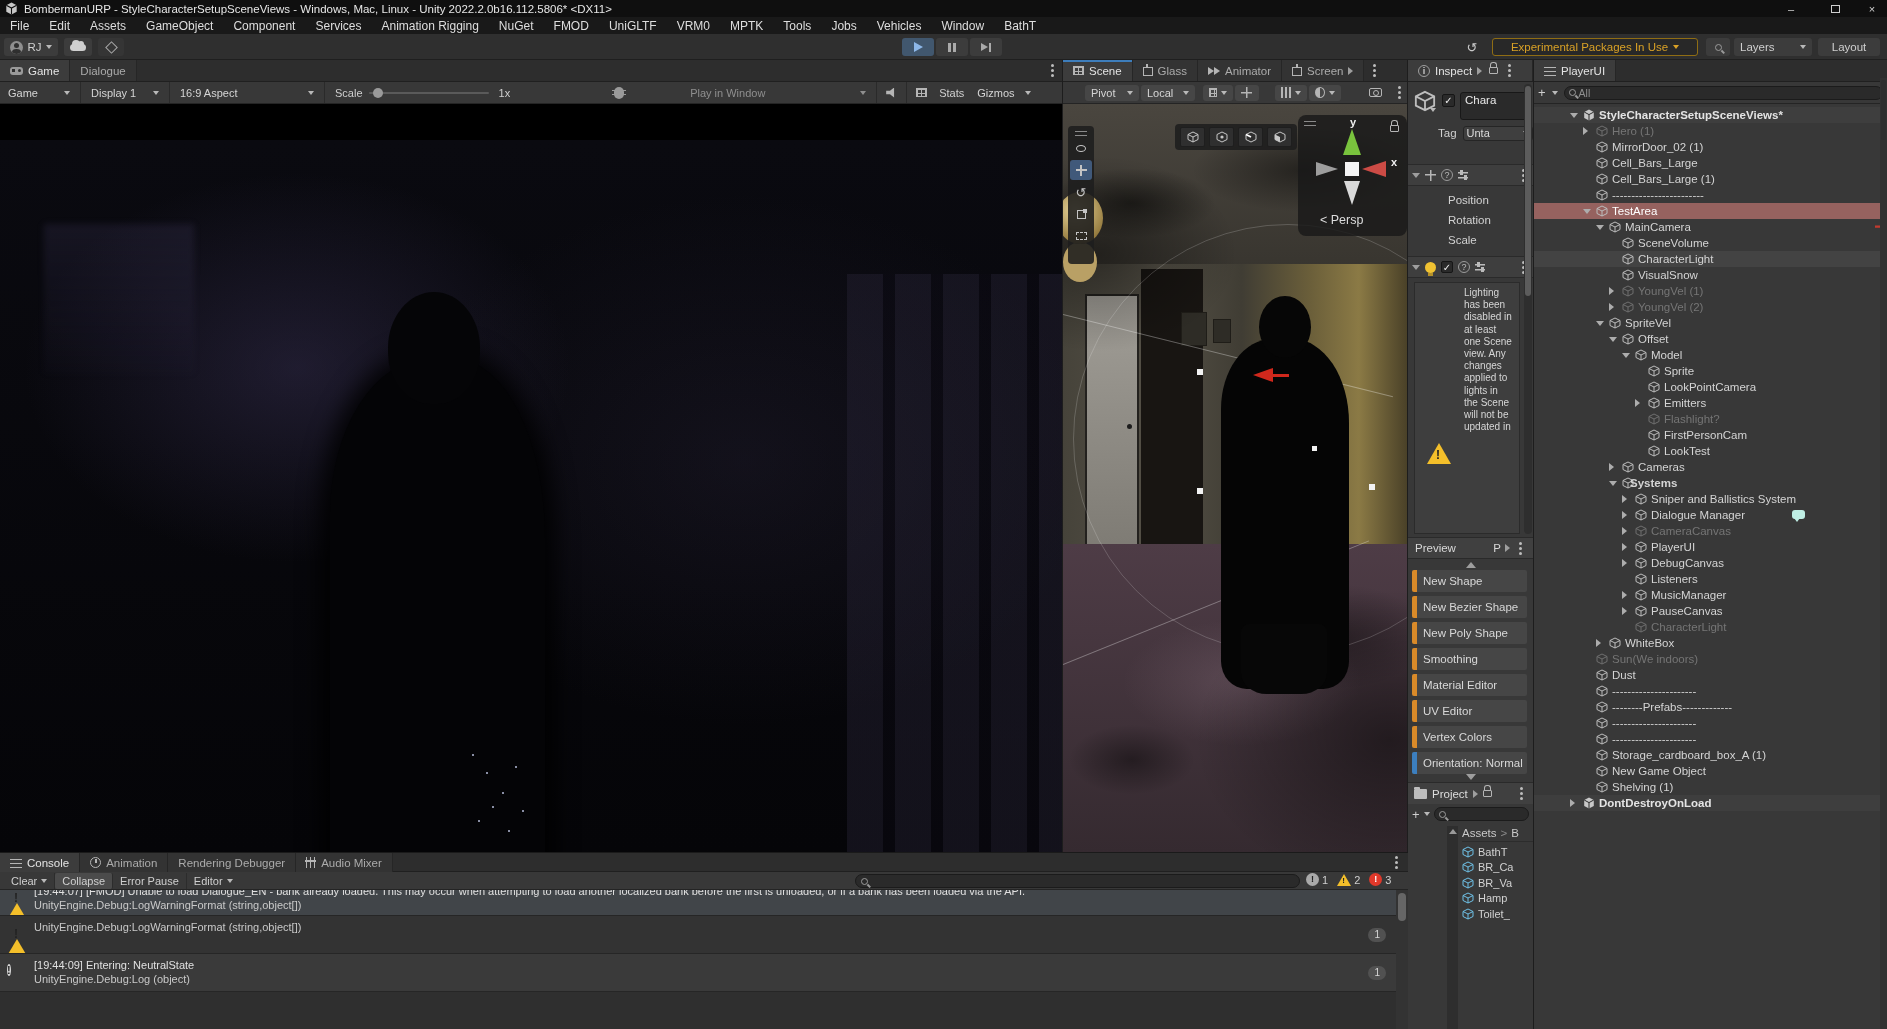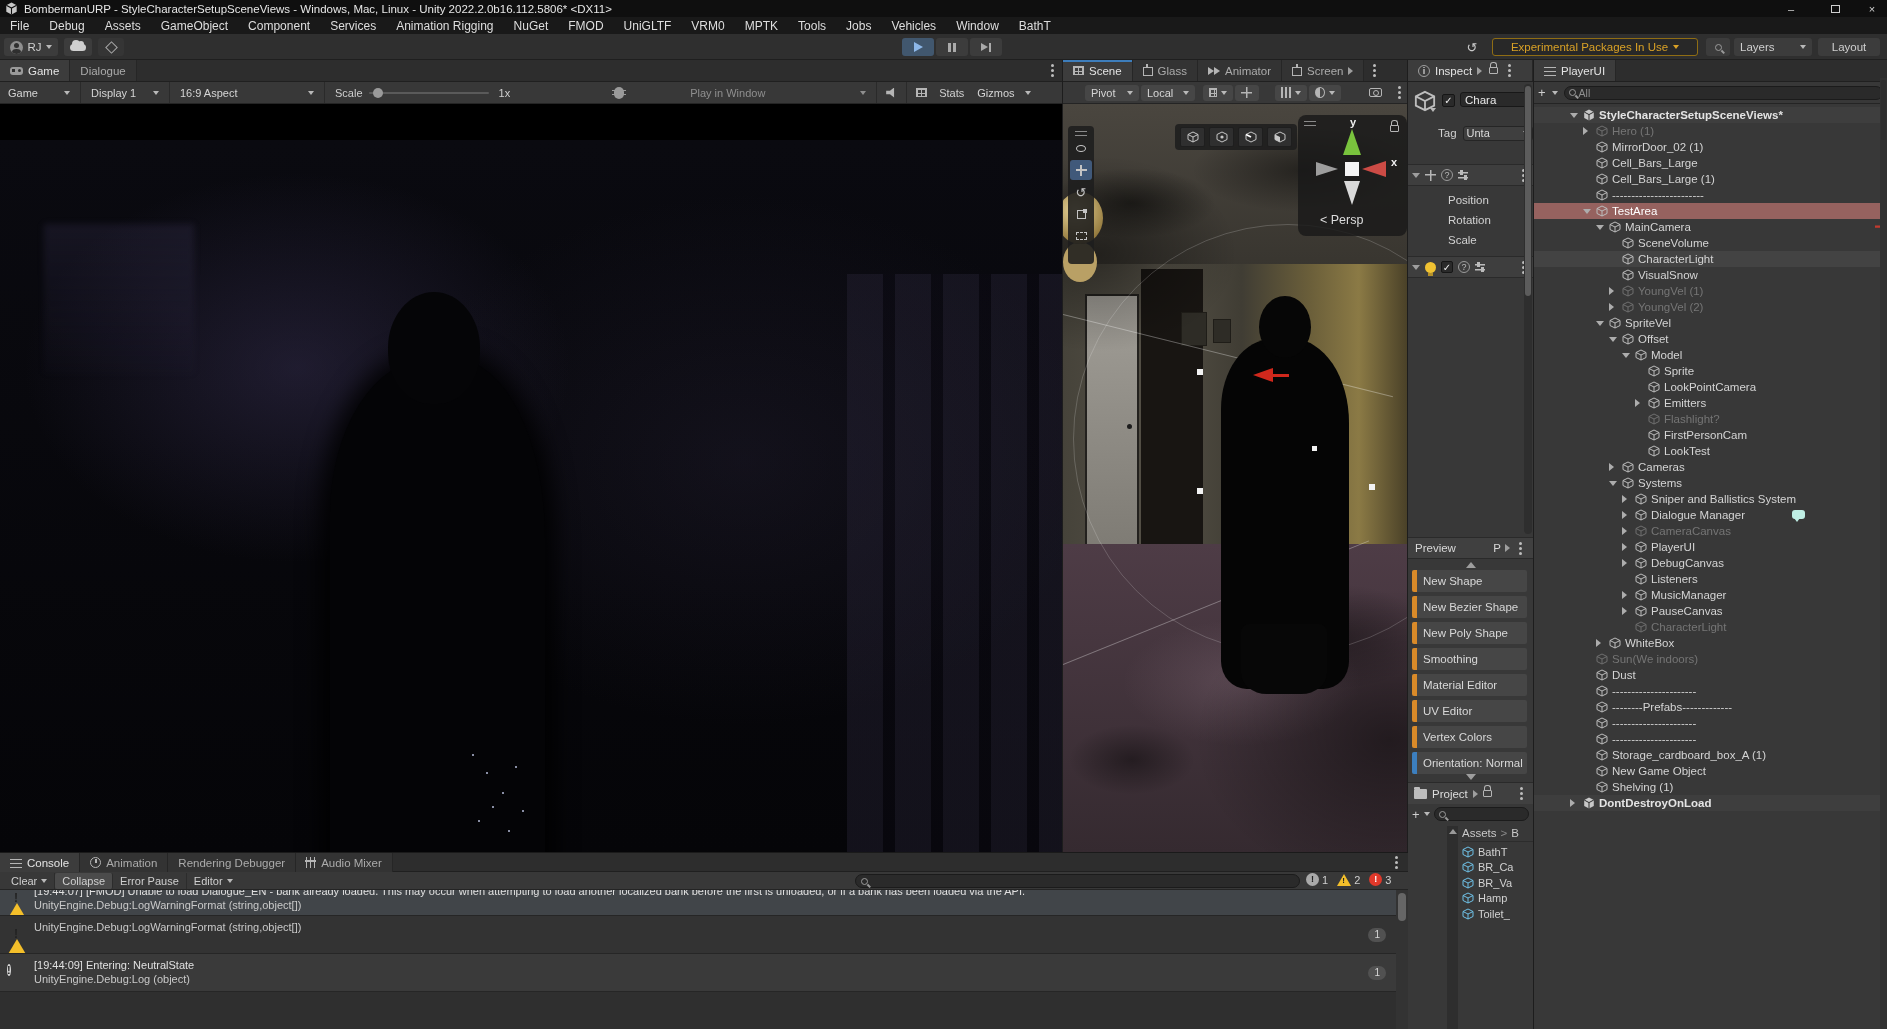--- a/index.html
+++ b/index.html
@@ -117,21 +117,21 @@
   .fold { width:0; height:0; border-left:4px solid transparent; border-right:4px solid transparent; border-top:5px solid #9e9e9e; }
   .nav-row { display:flex; align-items:center; height:15.6px; padding-left:10px; color:#c2c2c2; font-size:11.5px; }
   .nav-row .cb { margin-left:auto; width:12px; height:12px; background:#2b2b2b; border:1px solid #141414; border-radius:2px; color:#e8e8e8; font-size:10px; line-height:11px; text-align:center; }
 
   
   #inspector-col { left:1408px; top:60px; width:126px; height:969px; background:#383838; border-right:1px solid #1d1d1d; }
   .icontent { position:absolute; left:0; top:22px; right:0; bottom:0; }
   .insp-head { position:absolute; left:0; top:2px; right:0; height:38px; }
   .cube-big { position:absolute; left:6px; top:6px; }
   .chk { width:13px; height:13px; background:#2a2a2a; border:1px solid #161616; border-radius:2px; color:#eee; font-size:10px; line-height:12px; text-align:center; }
-  .name-field { position:absolute; left:52px; top:8px; right:2px; height:15px; background:#2a2a2a; border:1px solid #181818; border-radius:3px; color:#e8e8e8; font-size:11.5px; padding:1px 4px; overflow:hidden; white-space:nowrap; }
+  .name-field { position:absolute; left:52px; top:8px; right:2px; height:28px; background:#2a2a2a; border:1px solid #181818; border-radius:3px; color:#e8e8e8; font-size:11.5px; padding:1px 4px; overflow:hidden; white-space:nowrap; }
   .tag-row { position:absolute; left:0; top:42px; right:0; height:18px; display:flex; align-items:center; }
   .tag-dd { margin-left:6px; flex:1; height:15px; background:#3f3f3f; border:1px solid #252525; border-radius:3px; font-size:11px; color:#dcdcdc; display:flex; align-items:center; padding:0 3px; overflow:hidden; }
   .comp-hdr { position:absolute; left:0; right:0; height:22px; background:#3e3e3e; border-top:1px solid #2a2a2a; border-bottom:1px solid #2a2a2a; display:flex; align-items:center; gap:5px; padding:0 4px; }
   .help-ico { width:12px; height:12px; border-radius:50%; border:1px solid #9a9a9a; color:#bbb; font-size:9px; line-height:11px; text-align:center; }
   .preset-ico { width:12px; height:10px; background: linear-gradient(#bbb,#bbb) 0 2px/10px 1.5px no-repeat, linear-gradient(#bbb,#bbb) 0 7px/10px 1.5px no-repeat; position:relative; }
   .preset-ico::before { content:''; position:absolute; left:2px; top:0; width:3px; height:5px; background:#bbb; }
   .preset-ico::after { content:''; position:absolute; left:6px; top:5px; width:3px; height:5px; background:#bbb; }
   .t-row { position:absolute; left:40px; font-size:11.5px; color:#d2d2d2; height:18px; }
   .bulb { width:11px; height:11px; border-radius:50%; background:#f0c232; position:relative; }
   .bulb::after { content:''; position:absolute; left:3px; bottom:-3px; width:5px; height:3px; background:#b5912a; }
@@ -250,21 +250,21 @@
     <span class="ttl">BombermanURP - StyleCharacterSetupSceneViews - Windows, Mac, Linux - Unity 2022.2.0b16.112.5806* &lt;DX11&gt;</span>
     <span class="winctl" style="left:1776px">–</span>
     <span class="winctl" style="left:1820px">
         <span style="width:9px;height:8px;border:1px solid #cfcfcf;display:block"></span>
       </span>
     <span class="winctl" style="left:1857px">×</span>
   </div>
 
   <div id="menubar" class="abs">
       <span class="menu-item">File</span>
-      <span class="menu-item">Debug</span>
+      <span class="menu-item">Edit</span>
       <span class="menu-item">Assets</span>
       <span class="menu-item">GameObject</span>
       <span class="menu-item">Component</span>
       <span class="menu-item">Services</span>
       <span class="menu-item">Animation Rigging</span>
       <span class="menu-item">NuGet</span>
       <span class="menu-item">FMOD</span>
       <span class="menu-item">UniGLTF</span>
       <span class="menu-item">VRM0</span>
       <span class="menu-item">MPTK</span>
@@ -654,20 +654,24 @@
         <span class="bulb"></span>
         <span class="chk" style="width:12px;height:12px">✓</span>
         <span class="help-ico">?</span>
         <span class="preset-ico"></span>
         <span class="kebab" style="margin-left:auto">
             <i></i>
             <i></i>
             <i></i>
           </span>
       </div>
+      <div class="warn-box">
+        <div class="warn-tri abs" style="left:12px;top:160px"></div>
+        <div class="warn-txt">Lighting has been disabled in at least one Scene view. Any changes applied to lights in the Scene will not be updated in</div>
+      </div>
       <div class="vscroll" style="right:1px;top:2px;height:450px">
           <div class="thumb" style="top:2px;height:210px"></div>
         </div>
       <div class="preview-bar">
         <span>Preview</span>
         <span style="margin-left:auto">P</span>
         <span class="arr closed" style="border-left:5px solid #9e9e9e;border-top:4px solid transparent;border-bottom:4px solid transparent;display:inline-block"></span>
         <span class="kebab">
             <i></i>
             <i></i>
@@ -946,21 +950,21 @@
           <span class="ic" style="left: 88px; top: 2px;"><svg width="12" height="12" viewBox="0 0 12 12">
               <path d="M6 1 L11 3.5 V8.5 L6 11 L1 8.5 V3.5 Z M1 3.5 L6 6 L11 3.5 M6 6 V11" fill="none" stroke="#bdbdbd"></path>
             </svg></span>
           <span class="lb" style="left: 104px;">Cameras</span>
         </div>
         <div class="hrow normal" style="top: 368px;">
           <span class="arr open" style="left: 75px; top: 6px;"></span>
           <span class="ic" style="left: 88px; top: 2px;"><svg width="12" height="12" viewBox="0 0 12 12">
               <path d="M6 1 L11 3.5 V8.5 L6 11 L1 8.5 V3.5 Z M1 3.5 L6 6 L11 3.5 M6 6 V11" fill="none" stroke="#bdbdbd"></path>
             </svg></span>
-          <span class="lb" style="left: 104px;">Systems</span>
+          <span class="lb" style="left: 96px; font-weight: bold;">Systems</span>
         </div>
         <div class="hrow normal" style="top: 384px;">
           <span class="arr closed" style="left: 88px; top: 4px;"></span>
           <span class="ic" style="left: 101px; top: 2px;"><svg width="12" height="12" viewBox="0 0 12 12">
               <path d="M6 1 L11 3.5 V8.5 L6 11 L1 8.5 V3.5 Z M1 3.5 L6 6 L11 3.5 M6 6 V11" fill="none" stroke="#bdbdbd"></path>
             </svg></span>
           <span class="lb" style="left: 117px;">Sniper and Ballistics System</span>
         </div>
         <div class="hrow normal" style="top: 400px;">
           <span class="arr closed" style="left: 88px; top: 4px;"></span>

